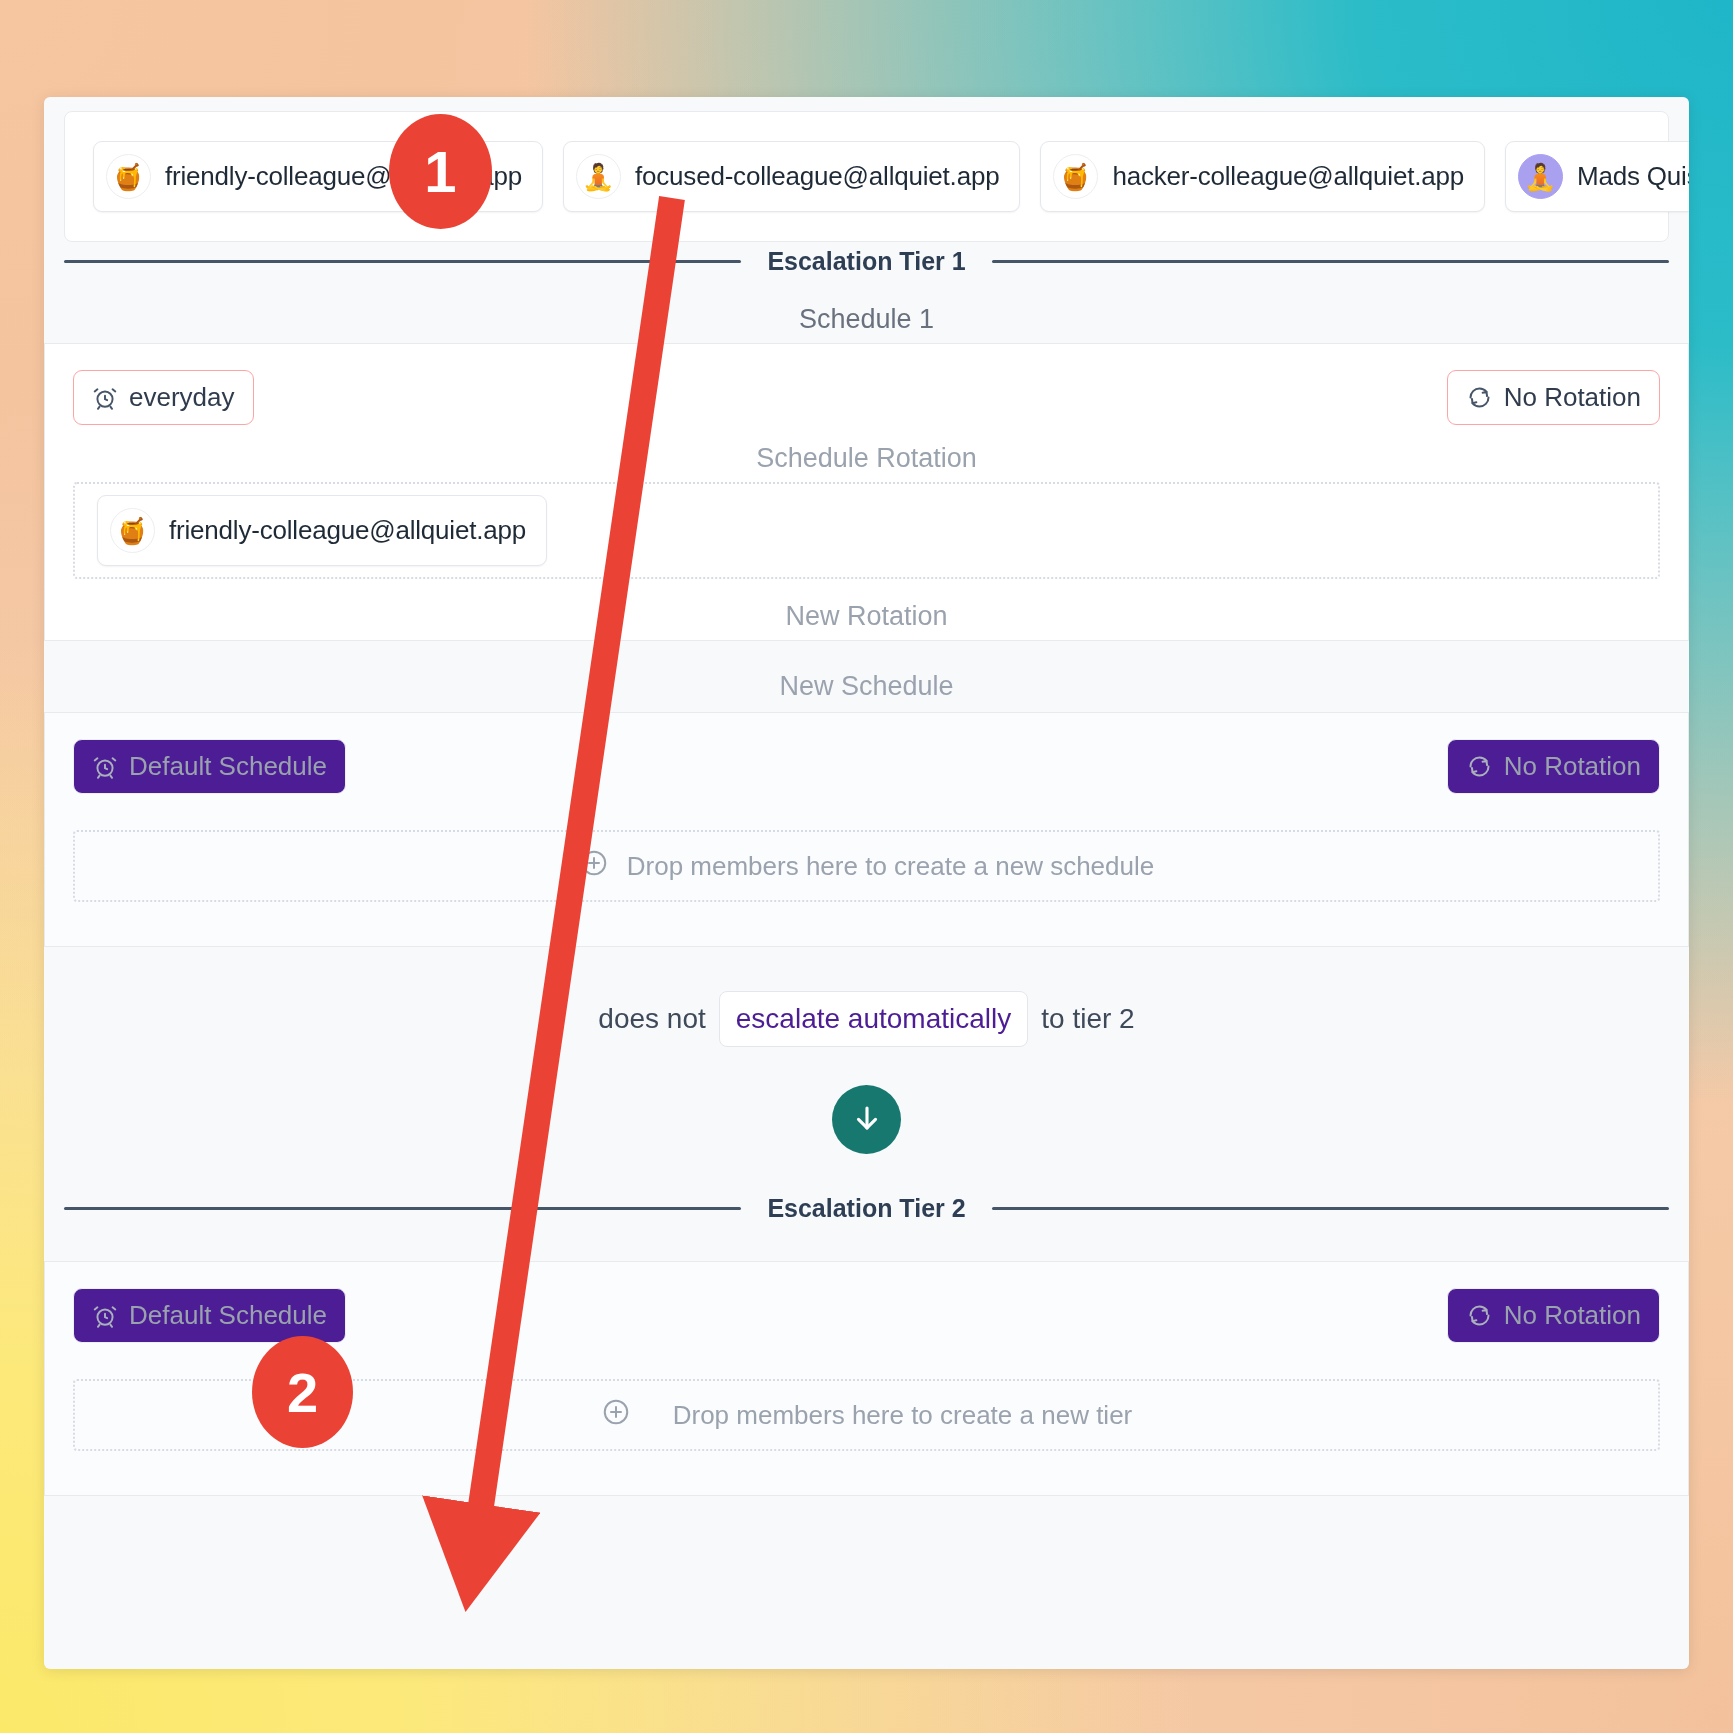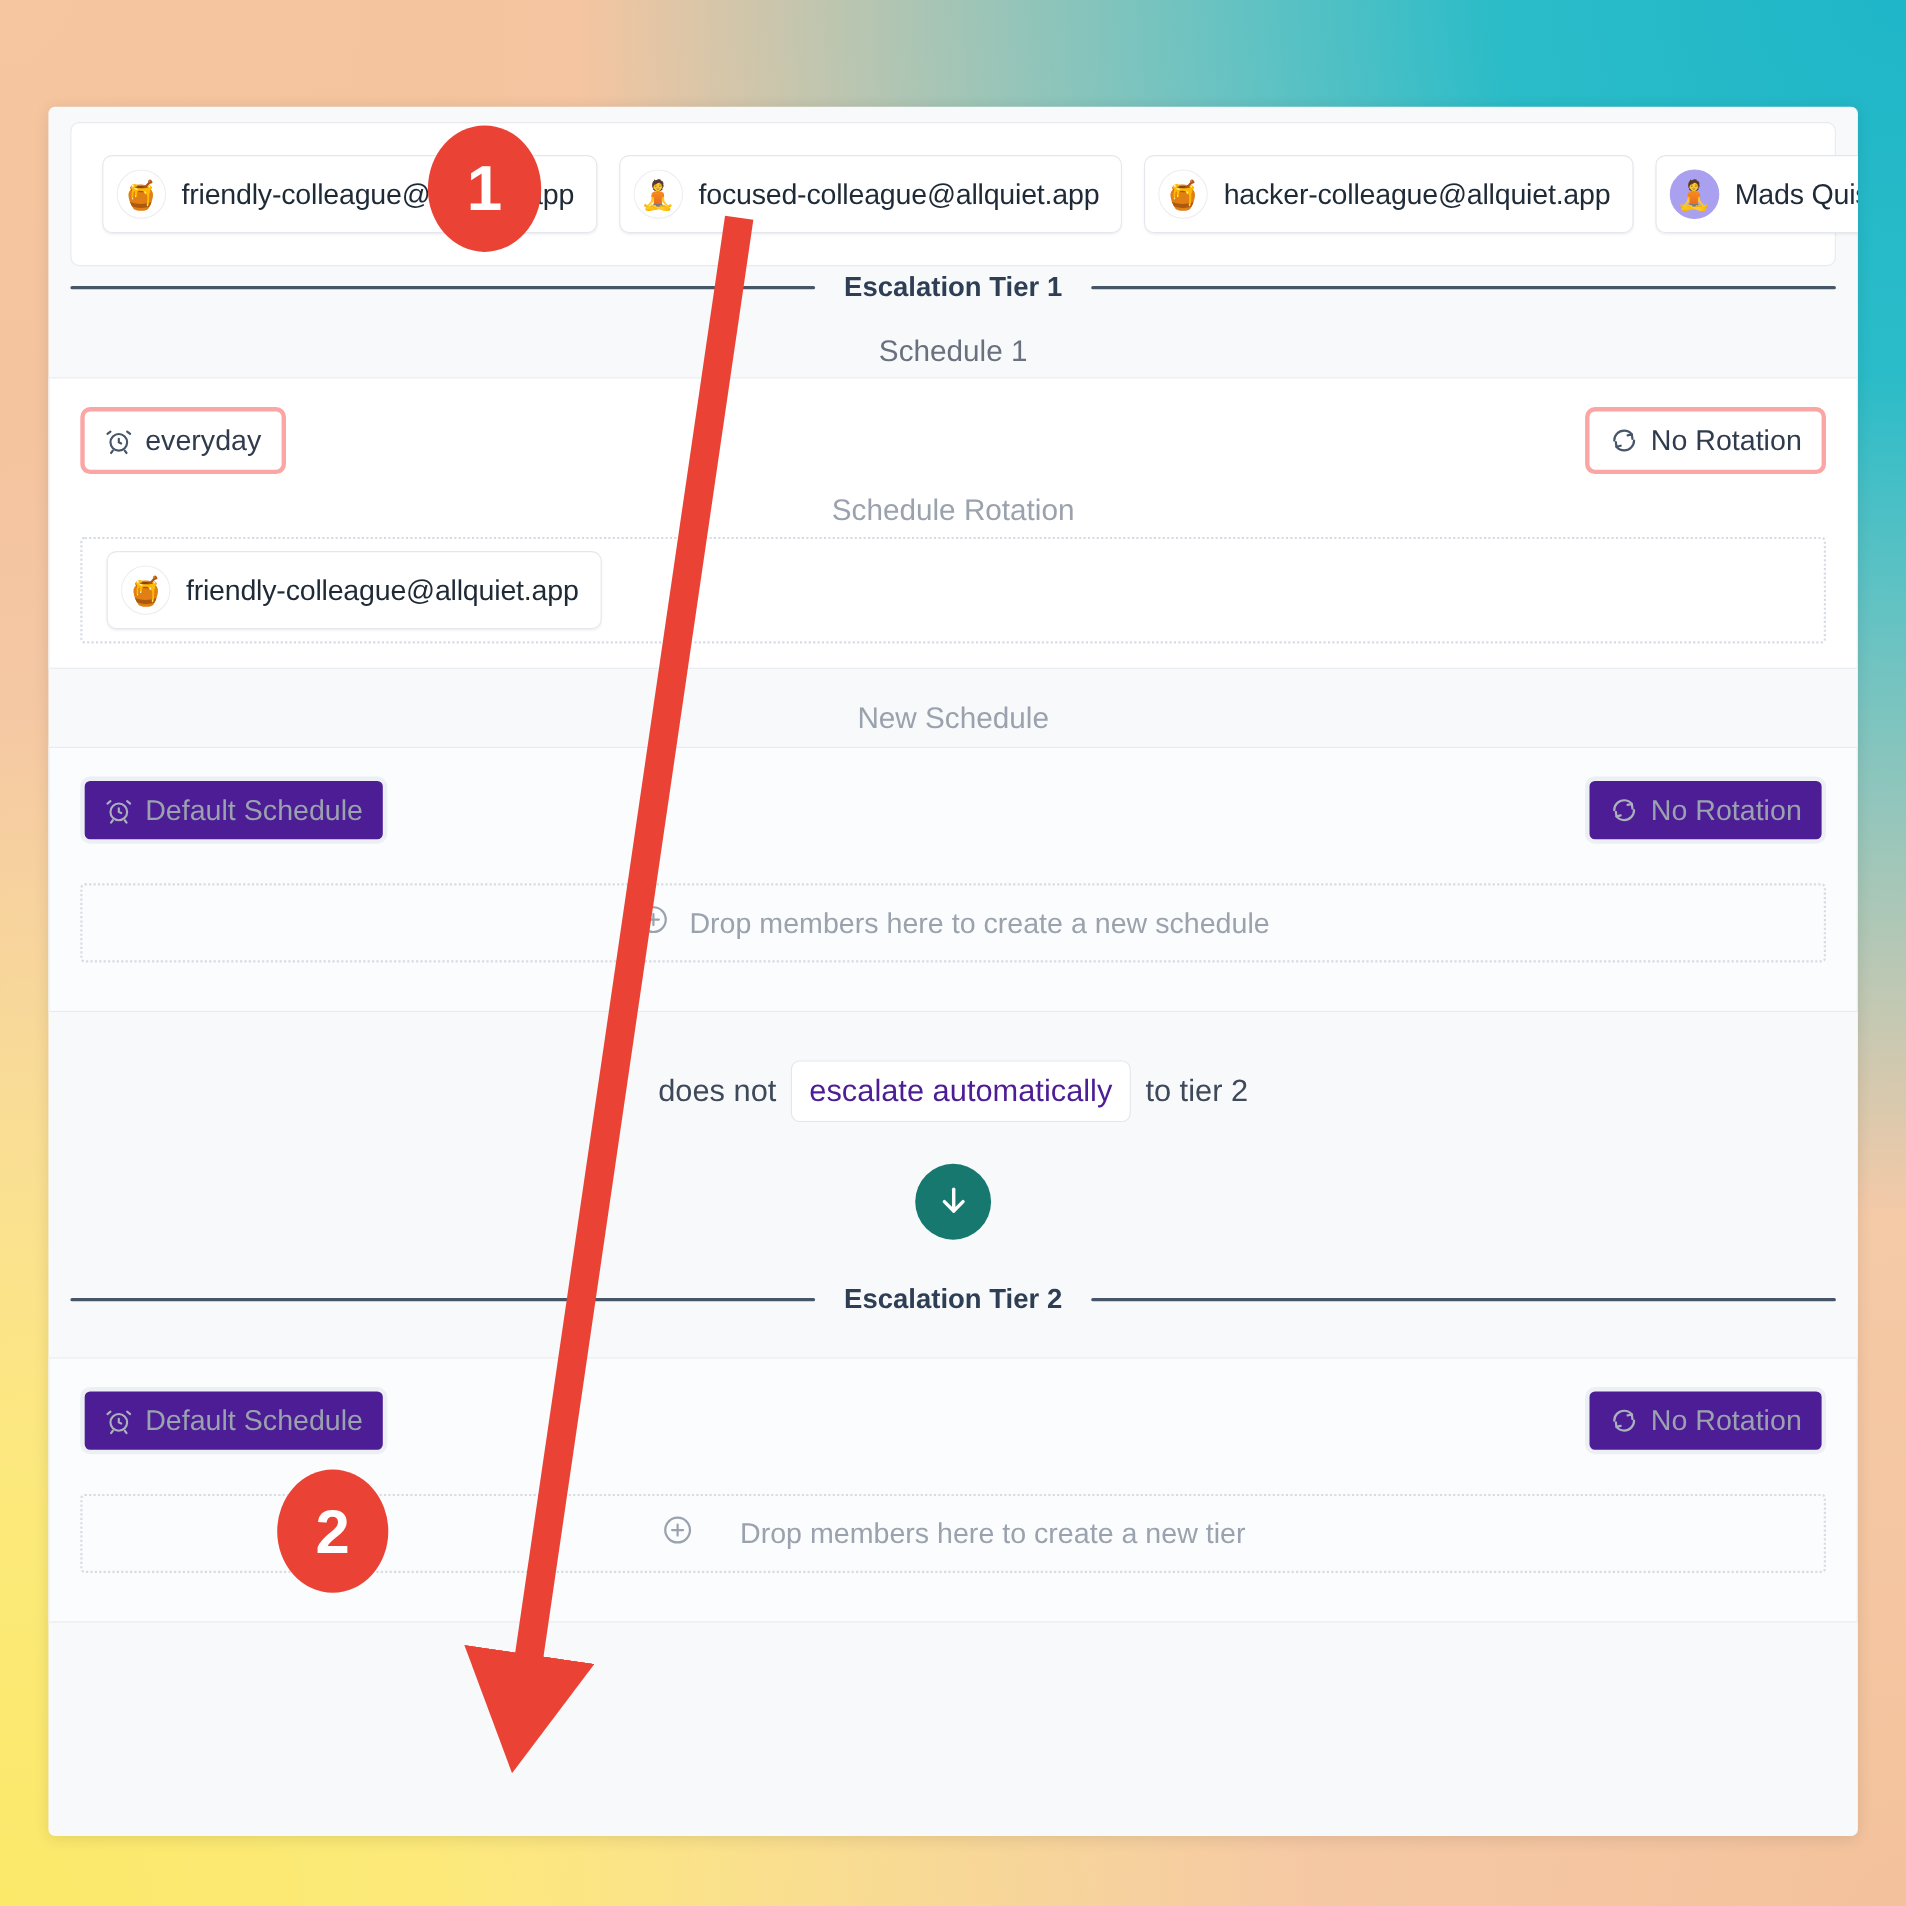--- a/index.html
+++ b/index.html
@@ -124,21 +124,21 @@
     display: flex;
     align-items: center;
     justify-content: space-between;
     padding: 26px 28px 10px 28px;
   }
 
   .pill {
     display: inline-flex;
     align-items: center;
     gap: 11px;
-    border: 4px solid #fca5a5;
+    border: 1px solid #fca5a5;
     background: #ffffff;
     border-radius: 9px;
     padding: 11px 18px;
     font-size: 26px;
     color: #303c4d;
     white-space: nowrap;
   }
   .pill.dim { color: #9aa2ae; border-color: #eceff3; background: #4c1d95; }
   .pill .ico { display: inline-flex; align-items: center; }
 
@@ -290,20 +290,21 @@
 
       <div class="section-caption muted">Schedule Rotation</div>
 
       <div class="dropzone tall">
         <div class="member-chip">
           <span class="avatar">🍯</span>
           <span class="label">friendly-colleague@allquiet.app</span>
         </div>
       </div>
 
+      <div class="section-caption muted" style="padding:0 0 8px 0;">New Rotation</div>
 
     </div>
 
     <div class="section-caption muted" style="padding:30px 0 10px 0;">New Schedule</div>
 
     <div class="schedule-card ghost">
       <div class="schedule-row">
         <span class="pill dim">
           <span class="ico">
             <svg width="26" height="26" viewBox="0 0 24 24" fill="none" stroke="#aab1bc" stroke-width="1.8" stroke-linecap="round">

